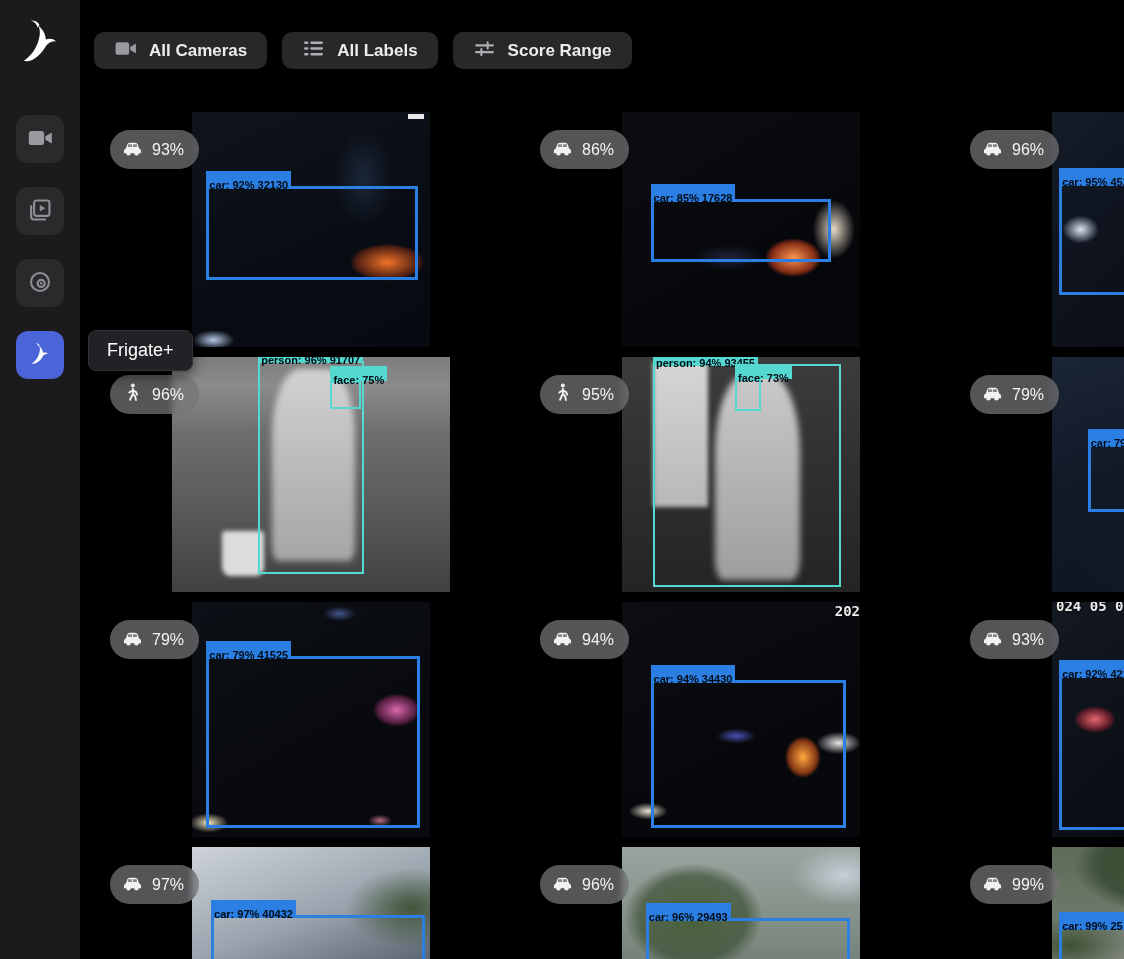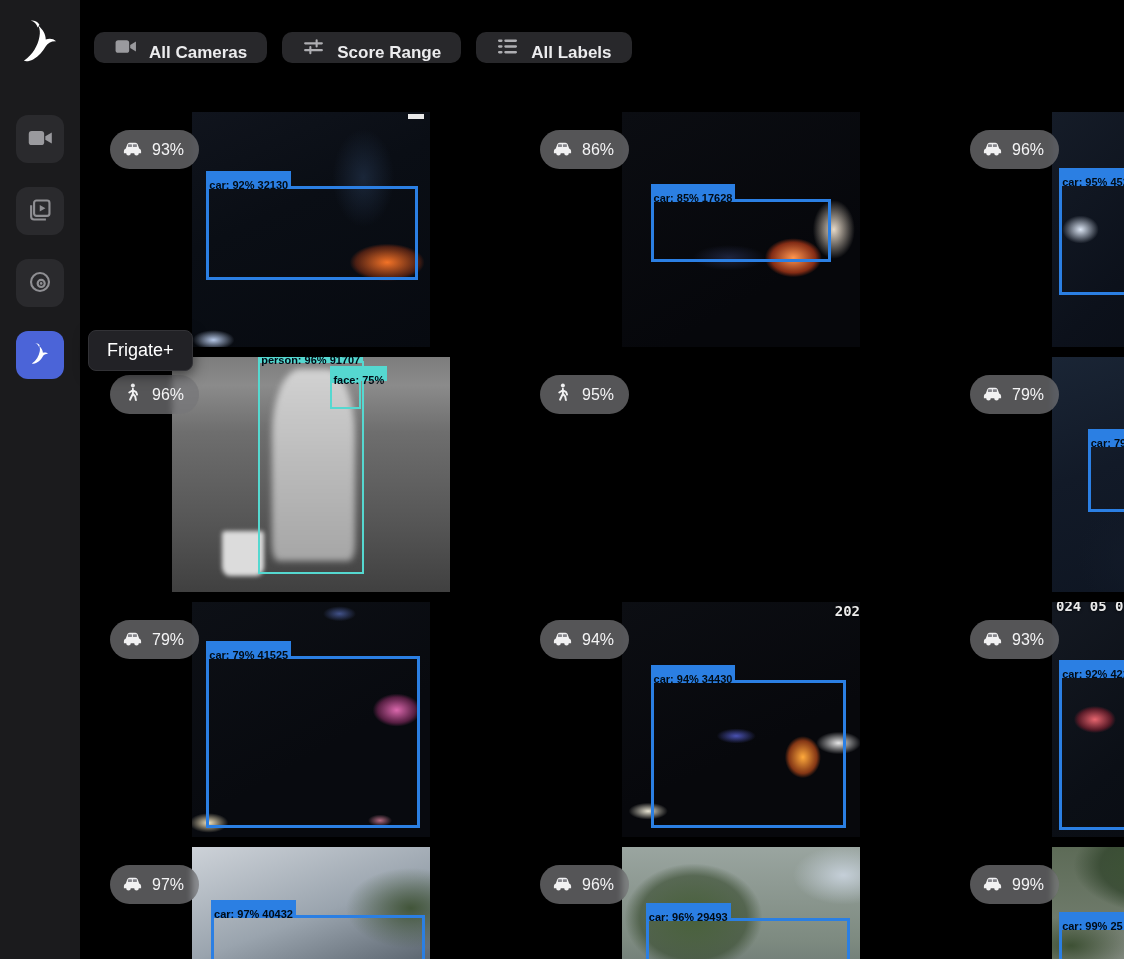--- a/index.html
+++ b/index.html
@@ -17,22 +17,22 @@
   .nav-btn.active { background:#4b64d8; }
 
   
   .tooltip { position:absolute; left:88px; top:330px; z-index:60;
     background:#222226; color:#fff; font-size:18px; padding:9px 18px;
     border-radius:8px; border:1px solid #323236; box-shadow:0 4px 14px rgba(0,0,0,.55); }
 
   
   .main { position:absolute; left:80px; top:0; width:1044px; height:100%; }
   .toolbar { position:absolute; left:14px; top:32px; display:flex; gap:15px; }
-  .filter-btn { height:31px; display:flex; align-items:flex-end; gap:12px;
-    background:#28282b; border:none; border-radius:10px; padding:0 20px;
+  .filter-btn { height:37px; display:flex; align-items:center; gap:12px;
+    background:#28282b; border:none; border-radius:10px; padding:8px 20px;
     color:#ececee; font-size:17px; font-weight:700; cursor:pointer;
     font-family:"Liberation Sans", sans-serif; }
   .filter-btn svg { width:23px; height:23px; }
 
   
   .grid { position:absolute; left:16px; top:112px; display:grid;
     grid-template-columns:repeat(3, 430px); row-gap:10px; }
   .cell { position:relative; width:430px; height:235px; cursor:pointer; }
   .thumb { position:relative; width:238px; height:235px; margin:0 auto; overflow:hidden; }
   .thumb.scene-4 { width:278px; }
@@ -175,33 +175,33 @@
         <span><svg viewBox="0 0 22 22">
             <g fill="#9a9a9e">
               <rect x="1.5" y="5" width="13" height="12" rx="2.5"></rect>
               <path d="M15.5 9.5 L21 6.3 V15.7 L15.5 12.5 Z"></path>
             </g>
           </svg></span>
         <span>All Cameras</span>
       </button>
       <button class="filter-btn">
         <span><svg viewBox="0 0 22 22">
+            <g stroke="#aeaeb2" stroke-width="2.2" stroke-linecap="round">
+              <path d="M3 5.5 h2.2 M9 5.5 h10 M3 11 h2.2 M9 11 h10 M3 16.5 h2.2 M9 16.5 h10"></path>
+            </g>
+          </svg></span>
+        <span>All Labels</span>
+      </button>
+      <button class="filter-btn">
+        <span><svg viewBox="0 0 22 22">
             <g stroke="#aeaeb2" stroke-width="2" stroke-linecap="round">
               <path d="M3 8 h16 M14 5 v6 M3 14.5 h16 M8 11.5 v6"></path>
             </g>
           </svg></span>
         <span>Score Range</span>
-      </button>
-      <button class="filter-btn">
-        <span><svg viewBox="0 0 22 22">
-            <g stroke="#aeaeb2" stroke-width="2.2" stroke-linecap="round">
-              <path d="M3 5.5 h2.2 M9 5.5 h10 M3 11 h2.2 M9 11 h10 M3 16.5 h2.2 M9 16.5 h10"></path>
-            </g>
-          </svg></span>
-        <span>All Labels</span>
       </button>
     </div>
   <div class="grid" id="event-grid">
       <div class="cell">
         <div class="thumb scene-1">
           <div class="bbox blue" style="left:6%;top:31.5%;width:89%;height:40%"></div>
           <div class="blabel blue" style="left:6%;top:calc(31.5% - 15px)">car: 92% 32130</div>
         </div>
         <div class="badge">
           <span><svg viewBox="0 0 22 22">
@@ -251,20 +251,26 @@
           <span><svg viewBox="0 0 22 22">
               <circle cx="11.4" cy="3.6" r="2.1" fill="#f1f1f2"></circle>
               <g stroke="#f1f1f2" stroke-width="2" fill="none" stroke-linecap="round" stroke-linejoin="round">
                 <path d="M11.4 7 L11.4 12.3 M11.4 8.6 L7.6 11 M11.4 8.6 L14.8 10.6 L15.8 13.2 M11.4 12.3 L8.4 18.6 M11.4 12.3 L13.8 15 L14.6 19"></path>
               </g>
             </svg></span>
           <span>96%</span>
         </div>
       </div>
       <div class="cell">
+        <div class="thumb scene-5">
+          <div class="bbox cyan" style="left:13%;top:3%;width:79%;height:95%"></div>
+          <div class="blabel cyan" style="left:13%;top:calc(3% - 15px)">person: 94% 93455</div>
+          <div class="bbox cyan" style="left:47.5%;top:9.5%;width:11%;height:13.5%"></div>
+          <div class="blabel cyan" style="left:47.5%;top:calc(9.5% - 15px)">face: 73%</div>
+        </div>
         <div class="badge">
           <span><svg viewBox="0 0 22 22">
               <circle cx="11.4" cy="3.6" r="2.1" fill="#f1f1f2"></circle>
               <g stroke="#f1f1f2" stroke-width="2" fill="none" stroke-linecap="round" stroke-linejoin="round">
                 <path d="M11.4 7 L11.4 12.3 M11.4 8.6 L7.6 11 M11.4 8.6 L14.8 10.6 L15.8 13.2 M11.4 12.3 L8.4 18.6 M11.4 12.3 L13.8 15 L14.6 19"></path>
               </g>
             </svg></span>
           <span>95%</span>
         </div>
       </div>

